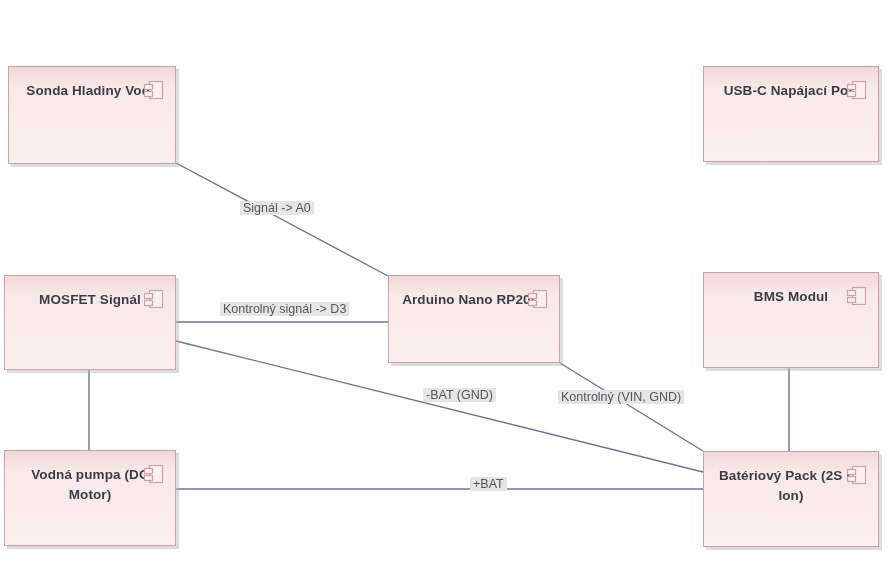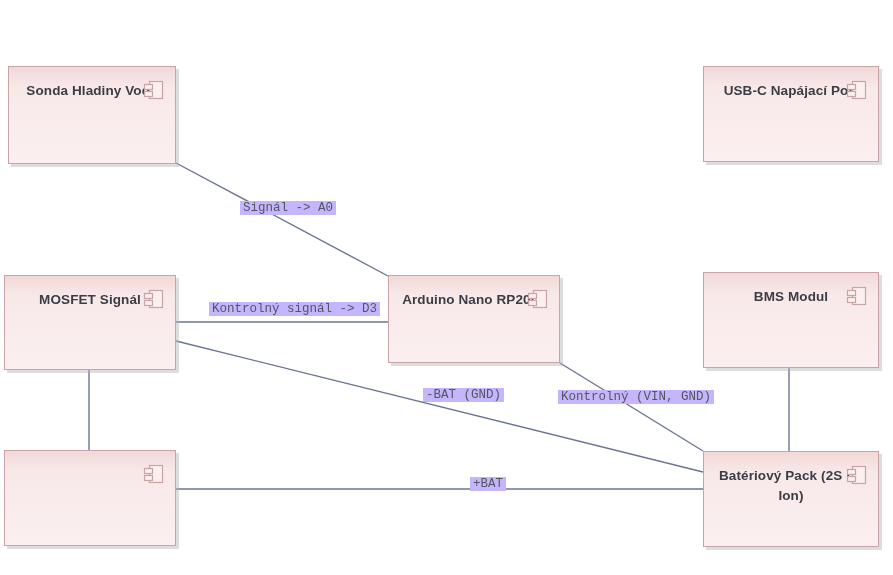--- a/index.html
+++ b/index.html
@@ -47,24 +47,24 @@
     right: 10px;
     top: 12px;
     width: 22px;
     height: 22px;
   }
   .edge-label {
     position: absolute;
     font-size: 12.5px;
     color: #55555f;
     white-space: nowrap;
-    background: #c4b5fd;
+    background: #e5e5e5;
     padding: 0 3px;
     z-index: 3;
-    font-family: Liberation Mono, monospace;
+    font-family: Liberation Sans, sans-serif;
   }
 </style>
 </head>
 <body>
 
 <div id="canvas">
 
   <svg id="connector-layer" width="893" height="575" viewBox="0 0 893 575">
       <line x1="176" y1="163" x2="388" y2="276" stroke="#6b7494" stroke-width="1.4"></line>
       <line x1="176" y1="322" x2="388" y2="322" stroke="#6b7494" stroke-width="1.4"></line>
@@ -110,36 +110,37 @@
       </div>
       <div class="component" style="left: 703px; top: 272px; width: 176px; height: 96px;">
         <div class="component-label">BMS Modul</div>
         <svg class="comp-icon" viewBox="0 0 22 22">
           <rect x="6.5" y="2.5" width="13" height="17" fill="#fbefef" stroke="#c9a3a6" stroke-width="1.2"></rect>
           <rect x="1.5" y="5.5" width="8" height="5" fill="#fbefef" stroke="#c9a3a6" stroke-width="1.2"></rect>
           <rect x="1.5" y="12.5" width="8" height="5" fill="#fbefef" stroke="#c9a3a6" stroke-width="1.2"></rect>
         </svg>
       </div>
       <div class="component" style="left: 4px; top: 450px; width: 172px; height: 96px;">
+        <div class="component-label">Vodná pumpa (DC Motor)</div>
         <svg class="comp-icon" viewBox="0 0 22 22">
           <rect x="6.5" y="2.5" width="13" height="17" fill="#fbefef" stroke="#c9a3a6" stroke-width="1.2"></rect>
           <rect x="1.5" y="5.5" width="8" height="5" fill="#fbefef" stroke="#c9a3a6" stroke-width="1.2"></rect>
           <rect x="1.5" y="12.5" width="8" height="5" fill="#fbefef" stroke="#c9a3a6" stroke-width="1.2"></rect>
         </svg>
       </div>
       <div class="component" style="left: 703px; top: 451px; width: 176px; height: 96px;">
         <div class="component-label">Batériový Pack (2S Li-Ion)</div>
         <svg class="comp-icon" viewBox="0 0 22 22">
           <rect x="6.5" y="2.5" width="13" height="17" fill="#fbefef" stroke="#c9a3a6" stroke-width="1.2"></rect>
           <rect x="1.5" y="5.5" width="8" height="5" fill="#fbefef" stroke="#c9a3a6" stroke-width="1.2"></rect>
           <rect x="1.5" y="12.5" width="8" height="5" fill="#fbefef" stroke="#c9a3a6" stroke-width="1.2"></rect>
         </svg>
       </div>
     </div>
   <div id="edge-labels-layer">
       <div class="edge-label" style="left: 240px; top: 201px;">Signál -&gt; A0</div>
-      <div class="edge-label" style="left: 209px; top: 302px;">Kontrolný signál -&gt; D3</div>
+      <div class="edge-label" style="left: 220px; top: 302px;">Kontrolný signál -&gt; D3</div>
       <div class="edge-label" style="left: 423px; top: 388px;">-BAT (GND)</div>
       <div class="edge-label" style="left: 558px; top: 390px;">Kontrolný (VIN, GND)</div>
       <div class="edge-label" style="left: 422px; top: 477px; margin-left: 48px;">+BAT</div>
     </div>
 
 </div>
 
 </body></html>

